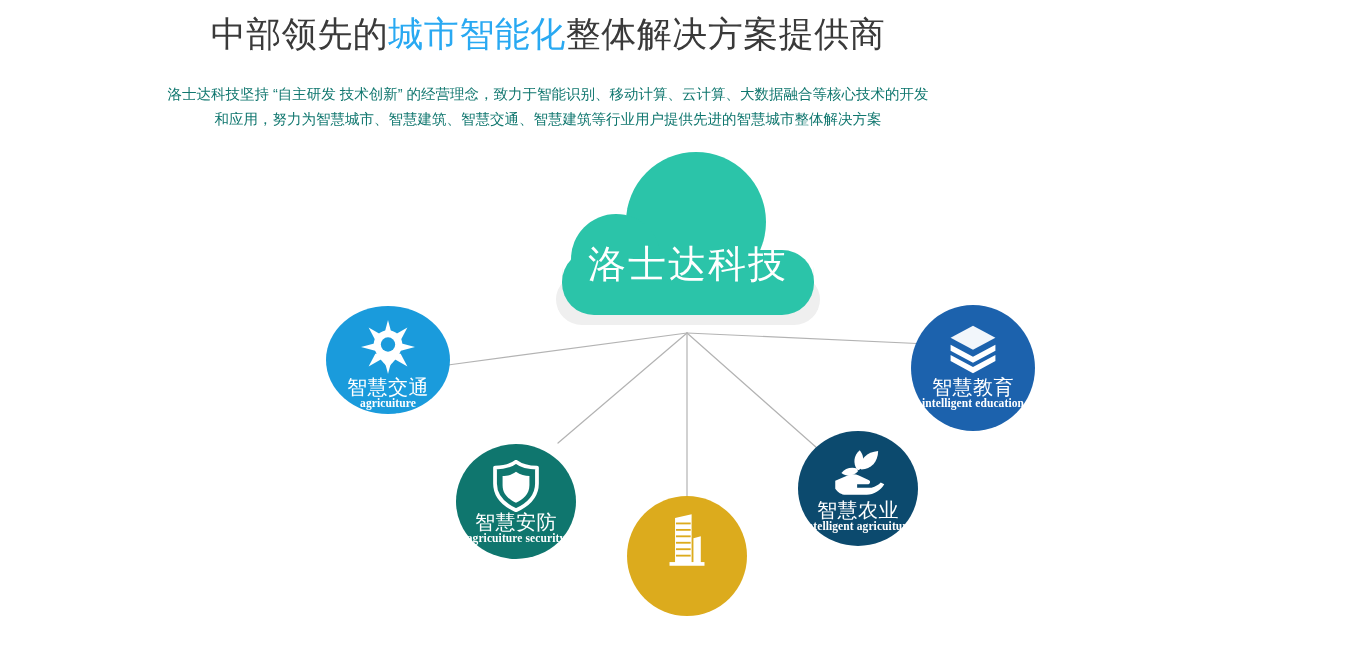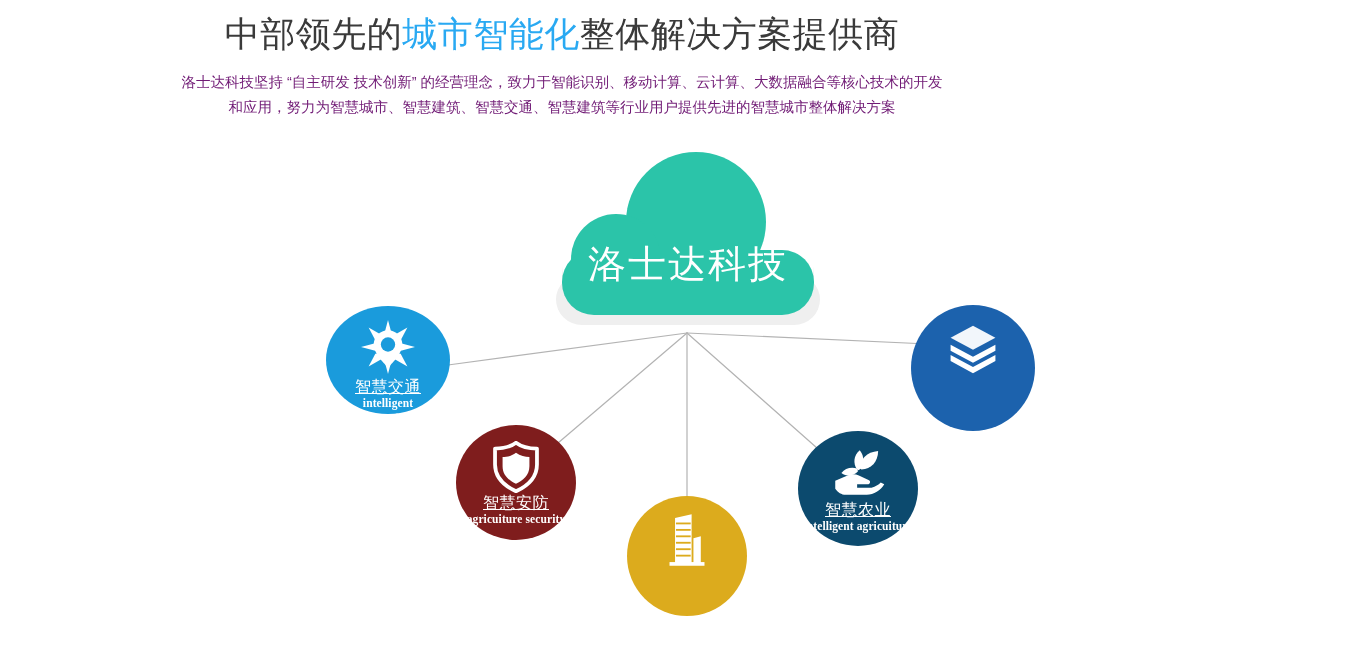--- a/index.html
+++ b/index.html
@@ -12,42 +12,42 @@
     height: 663px;
     position: relative;
     overflow: hidden;
     font-family: "Liberation Sans", "DejaVu Sans", sans-serif;
     -webkit-font-smoothing: antialiased;
   }
 
   
   .header {
     position: absolute;
-    top: 0; left: 18px;
+    top: 0; left: 4px;
     width: 1088px;
     text-align: center;
   }
   .page-title {
     margin: 0;
     padding-top: 12px;
     font-size: 35px;
     font-weight: 400;
     line-height: 44px;
     color: #3a3a3a;
     letter-spacing: 0.5px;
   }
   .page-title .hl { color: #29a9f2; }
 
   .subtitle {
-    margin: 5px auto;
+    margin: 17px auto;
     padding-top: 9px;
     width: 790px;
     font-size: 14.5px;
     line-height: 25px;
-    color: #701a75;
+    color: #0f766e;
     font-weight: 400;
   }
   .subtitle .sub-line { display: block; }
 
   
   .diagram {
     position: absolute;
     top: 0; left: 0;
     width: 1360px;
     height: 534px;
@@ -100,25 +100,24 @@
   .node-icon svg { display: block; }
   .node-text {
     position: absolute;
     left: 0;
     width: 100%;
     text-align: center;
     color: #ffffff;
   }
   .node-cn {
     display: block;
-    font-size: 16px;
+    font-size: 20px;
     line-height: 18px;
     font-weight: 400;
     letter-spacing: 0.5px;
-    text-decoration: underline;
   }
   .node-en {
     display: block;
     font-family: "Liberation Serif", "DejaVu Serif", serif;
     font-size: 11.5px;
     line-height: 14px;
     font-weight: 700;
     letter-spacing: 0.1px;
   }
 
@@ -135,23 +134,23 @@
   #node-education {
     left: 911px; top: 305px;
     width: 124px; height: 126px;
     background: #1c62ad;
   }
   #node-education .node-icon { top: 18px; height: 52px; }
   #node-education .node-text { top: 73px; }
 
   
   #node-security {
-    left: 456px; top: 425px;
+    left: 456px; top: 444px;
     width: 120px; height: 115px;
-    background: #7f1d1d;
+    background: #0f766e;
   }
   #node-security .node-icon { top: 16px; height: 52px; }
   #node-security .node-text { top: 69px; }
 
   
   #node-building {
     left: 627px; top: 496px;
     width: 120px; height: 120px;
     background: #dcab1d;
   }
@@ -219,21 +218,21 @@
           <path d="M9 55 L25 46 L24 39 L17 40 Z"></path>
           <path d="M55 55 L39 46 L40 39 L47 40 Z"></path>
 
           <path d="M32 12 C22.6 12 15 19.6 15 29 C15 41 32 56 32 56 C32 56 49 41 49 29 C49 19.6 41.4 12 32 12 Z"></path>
         </g>
         <circle cx="32" cy="29" r="8.5" fill="#1a9bdc"></circle>
       </svg>
     </div>
     <div class="node-text">
       <span class="node-cn">智慧交通</span>
-      <span class="node-en">intelligent transportation</span>
+      <span class="node-en">agricuiture transportation</span>
     </div>
   </div>
 
   <div class="node" id="node-security">
     <div class="node-icon">
       <svg width="48" height="52" viewBox="0 0 56 62" xmlns="http://www.w3.org/2000/svg">
         <path d="M28 2 C20 8 10 9 3 9 L3 28 C3 44 15 54 28 60 C41 54 53 44 53 28 L53 9 C46 9 36 8 28 2 Z" fill="none" stroke="#ffffff" stroke-width="4.5" stroke-linejoin="round"></path>
         <path d="M28 14 C23 18 17 19 12 19 L12 30 C12 41 20 47 28 51 C36 47 44 41 44 30 L44 19 C39 19 33 18 28 14 Z" fill="#ffffff"></path>
       </svg>
     </div>
@@ -292,15 +291,19 @@
         <g fill="#ffffff">
 
           <path d="M30 2 L56 16 L30 30 L4 16 Z" fill="#f2f6fb"></path>
 
           <path d="M4 24 L30 38 L56 24 L56 31 L30 45 L4 31 Z"></path>
 
           <path d="M4 36 L30 50 L56 36 L56 43 L30 57 L4 43 Z"></path>
         </g>
       </svg>
     </div>
+    <div class="node-text">
+      <span class="node-cn">智慧教育</span>
+      <span class="node-en">intelligent education</span>
+    </div>
   </div>
 
 </div>
 
 </body></html>

